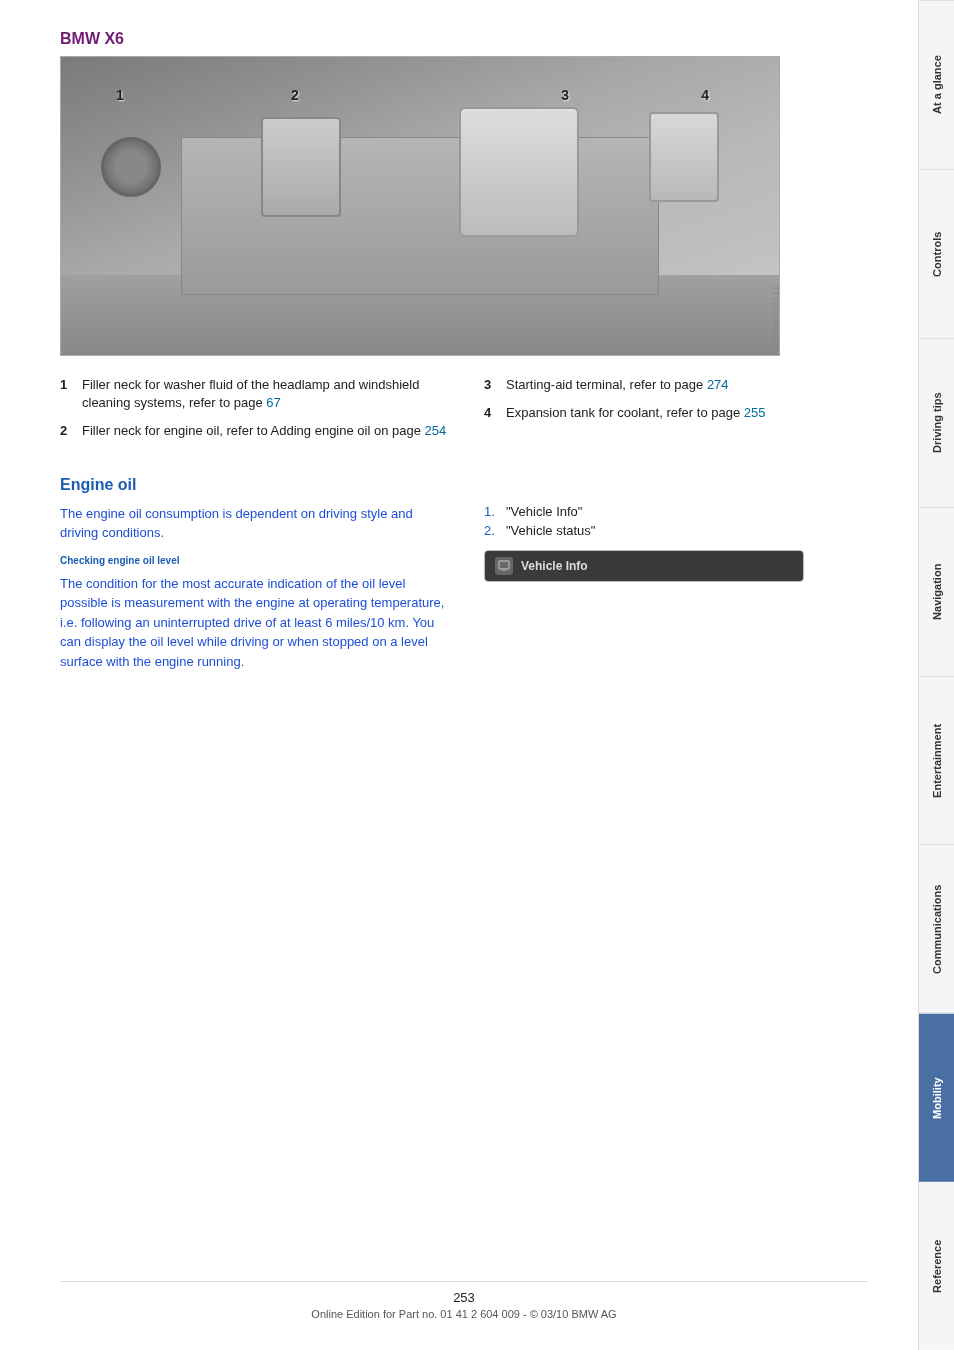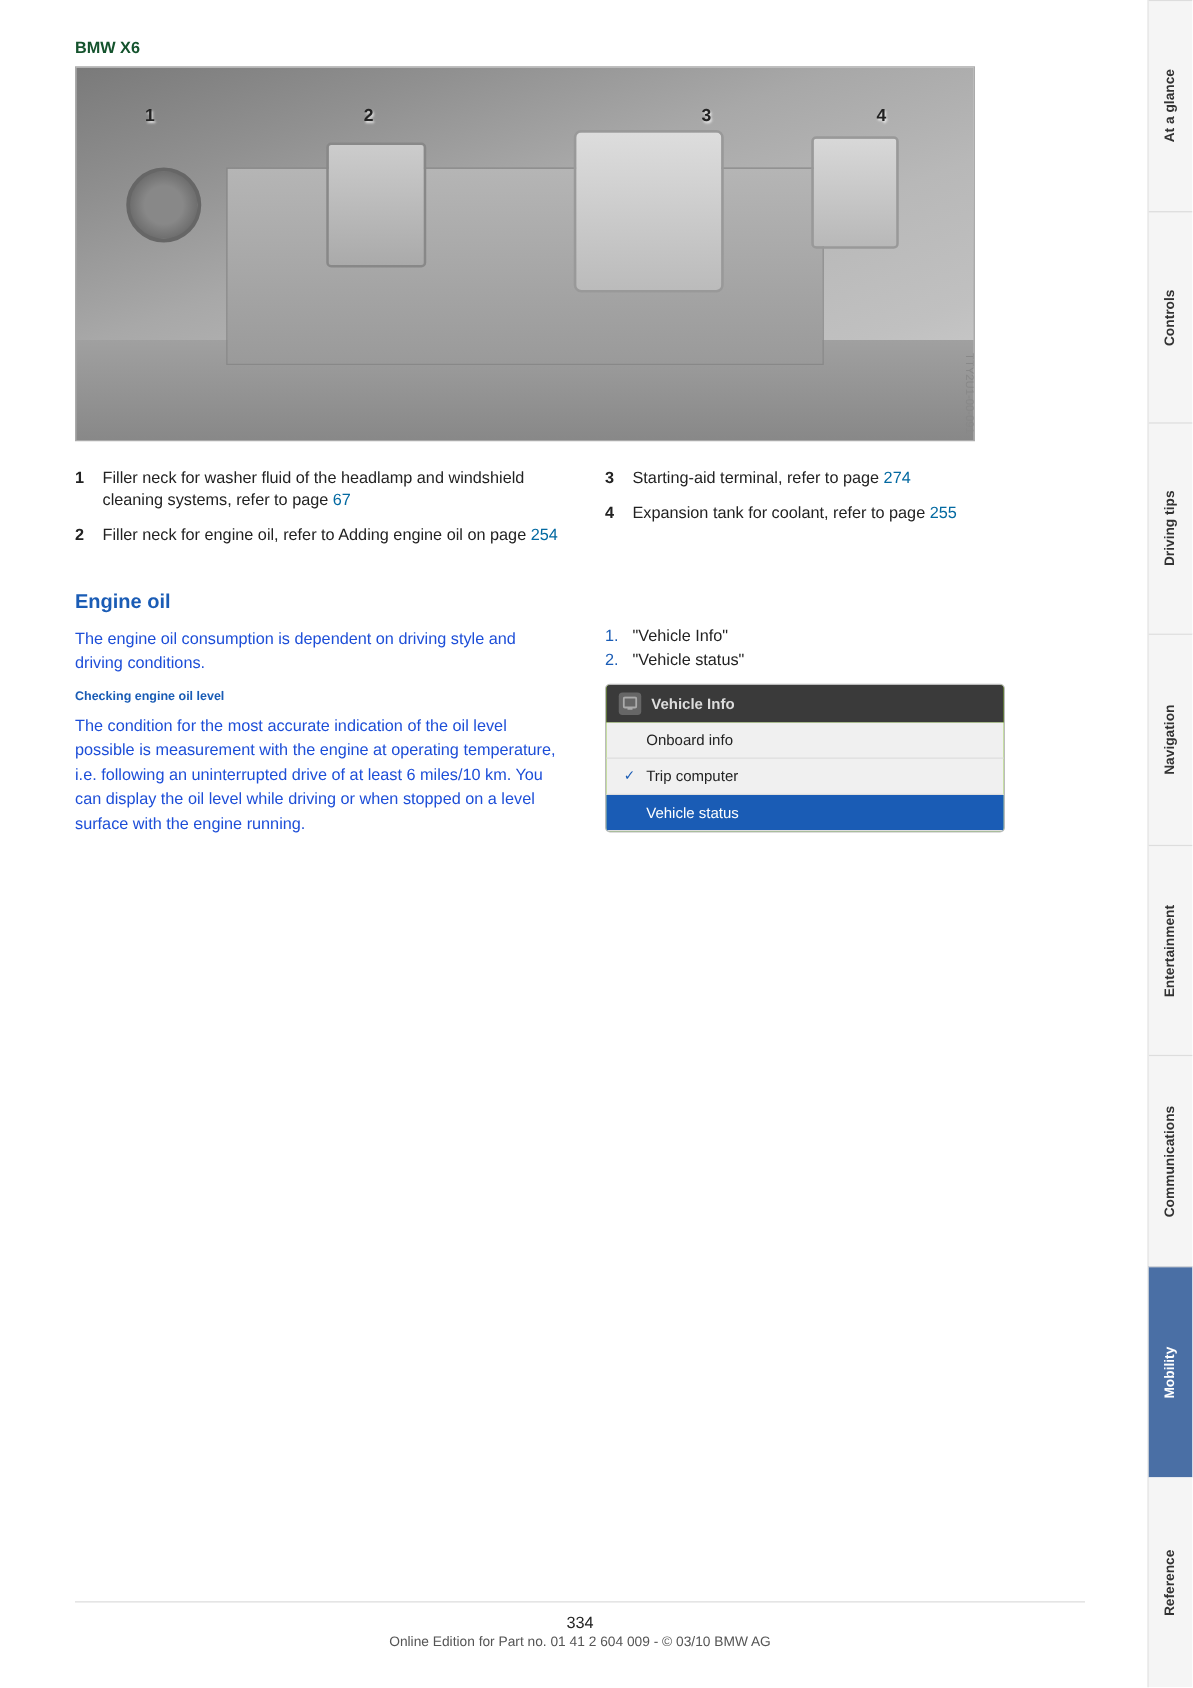--- a/index.html
+++ b/index.html
@@ -48,23 +48,23 @@
       background: #4a6fa5;
       color: #fff;
     }
 
     .sidebar-tab:last-child {
       border-bottom: none;
     }
 
     
     .vehicle-label {
-      font-size: 13px;
-      font-weight: bold;
-      color: #14532d;
+      font-size: 16px;
+      font-weight: bold;
+      color: #701a75;
       margin-bottom: 8px;
     }
 
     
     .engine-image-container {
       width: 100%;
       max-width: 720px;
       height: 300px;
       background: linear-gradient(180deg, #c8c8c8 0%, #b0b0b0 30%, #8a8a8a 60%, #999 100%);
       border: 1px solid #aaa;
@@ -233,21 +233,21 @@
       color: #1a5cb5;
     }
 
     
     .vehicle-info-screenshot {
       border: 1px solid #bbb;
       border-radius: 4px;
       overflow: hidden;
       width: 100%;
       max-width: 320px;
-      background: #84cc16;
+      background: #404040;
     }
 
     .screenshot-header {
       background: #3a3a3a;
       padding: 6px 10px;
       display: flex;
       align-items: center;
       gap: 8px;
     }
 
@@ -425,40 +425,26 @@
         <div class="screenshot-header">
           <div class="screenshot-icon">
             <svg width="12" height="12" viewBox="0 0 12 12">
               <rect x="1" y="1" width="10" height="8" rx="1" fill="none" stroke="#aaa" stroke-width="1.5"></rect>
               <line x1="4" y1="10" x2="8" y2="10" stroke="#aaa" stroke-width="1.5"></line>
               <line x1="6" y1="9" x2="6" y2="10" stroke="#aaa" stroke-width="1.5"></line>
             </svg>
           </div>
           <span class="screenshot-title">Vehicle Info</span>
         </div>
-        <div class="screenshot-body">
-          <div class="menu-item">
-            <span class="check">&nbsp;</span>
-            <span>Onboard info</span>
-          </div>
-          <div class="menu-item">
-            <span class="check">✓</span>
-            <span>Trip computer</span>
-          </div>
-          <div class="menu-item selected">
-            <span class="check">&nbsp;</span>
-            <span>Vehicle status</span>
-          </div>
-        </div>
       </div>
     </div>
   </div>
 
   <div class="page-footer">
-    <span class="page-number">334</span>
+    <span class="page-number">253</span>
     <span>Online Edition for Part no. 01 41 2 604 009 - © 03/10 BMW AG</span>
   </div>
 
 </div>
 
 <div class="sidebar">
   <div class="sidebar-tab">At a glance</div>
   <div class="sidebar-tab">Controls</div>
   <div class="sidebar-tab">Driving tips</div>
   <div class="sidebar-tab">Navigation</div>

